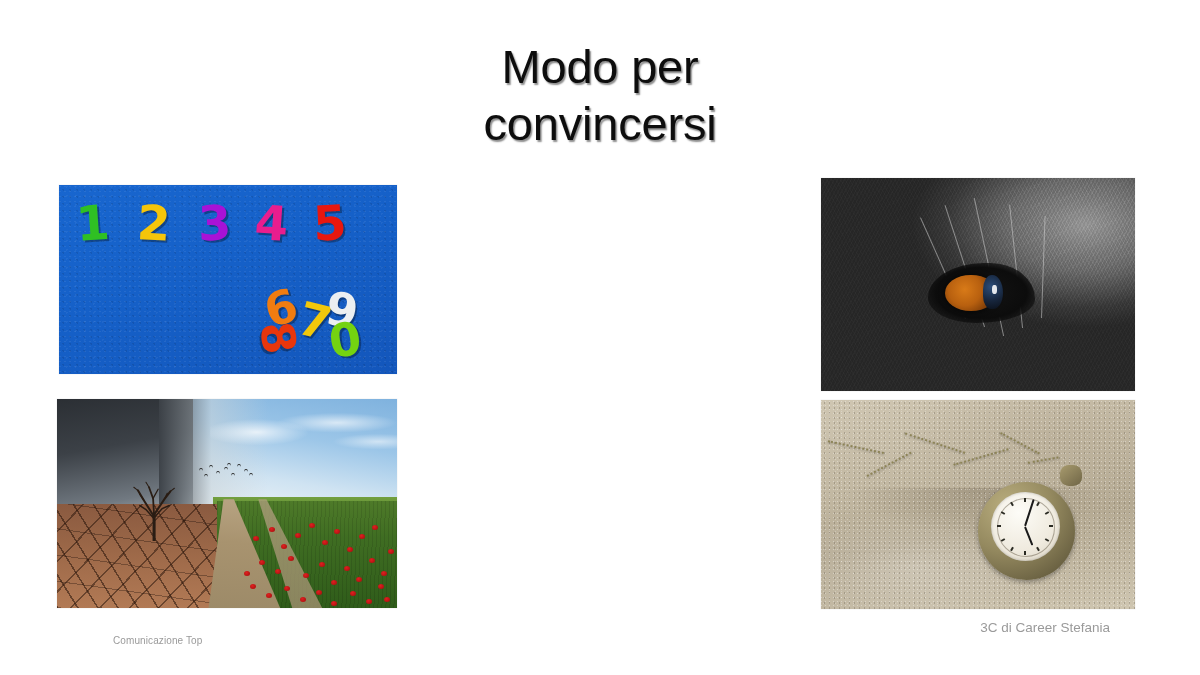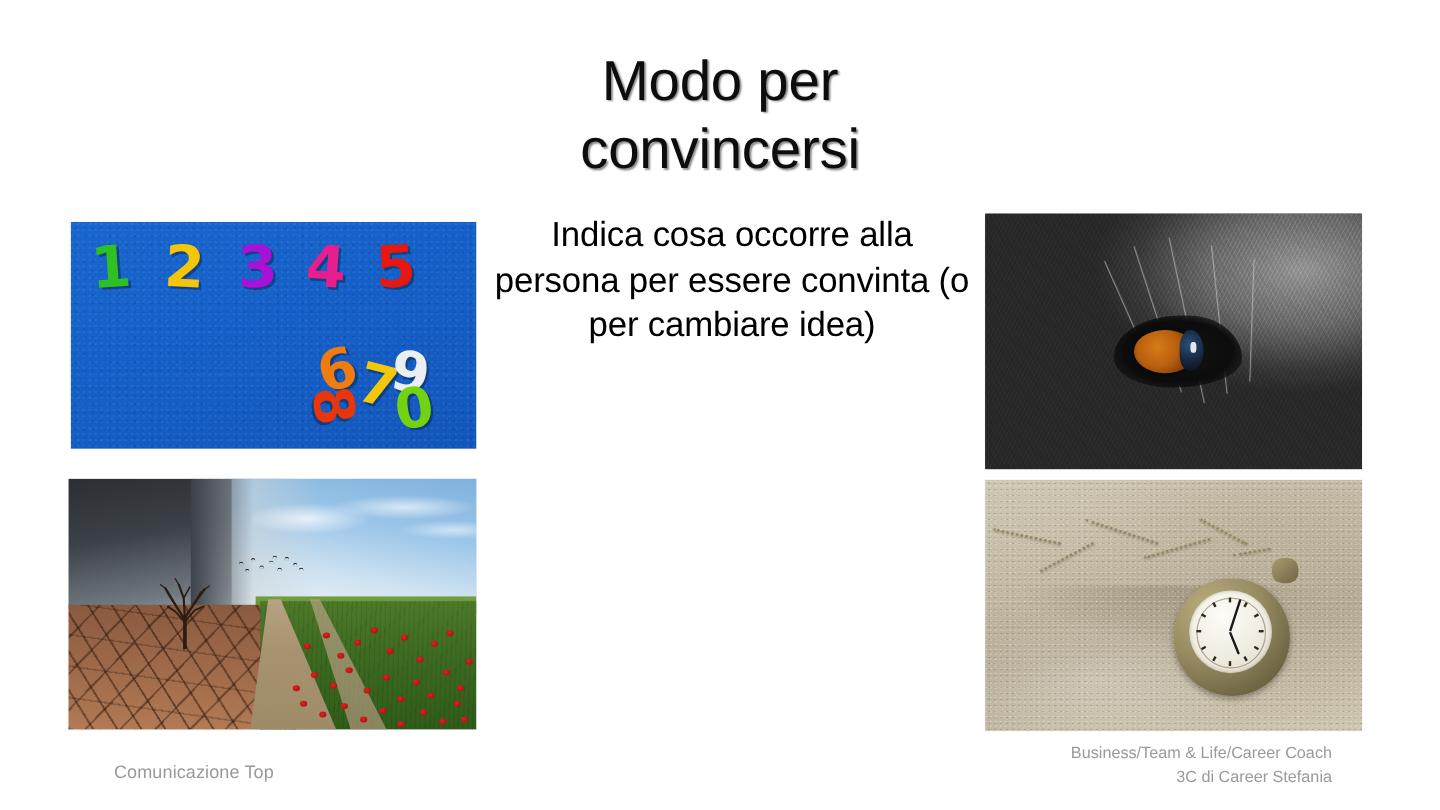--- a/index.html
+++ b/index.html
@@ -242,44 +242,43 @@
   }
   .chain {
     position: absolute; height: 4px;
     border-top: 2.5px dotted #8d8458;
     filter: drop-shadow(0 1px 1px rgba(0,0,0,0.3));
   }
 
   
   .footer-left {
     position: absolute;
-    left: 95px;
+    left: 113px;
     top: 635px;
-    font-size: 15px;
+    font-size: 10px;
     color: #9a9a9a;
     letter-spacing: 0.1px;
   }
   .footer-right {
     position: absolute;
     right: 90px;
     top: 618px;
     text-align: right;
     font-size: 13.5px;
     color: #9a9a9a;
     line-height: 1.5;
   }
 </style>
 </head>
 <body>
 
 <div class="slide">
 
   <div class="title">Modo per convincersi</div>
 
-  <div class="body-block para-1">Indica cosa occorre alla persona per essere convinta (o per cambiare idea)</div>
 
 
   <div class="photo" id="photo-numbers">
     <div class="numbers-bg"></div>
     <div id="numbers-layer">
         <div class="num num-row-top" style="left: 5%; color: rgb(47, 192, 35); transform: rotate(-4deg);">1</div>
         <div class="num num-row-top" style="left: 23%; color: rgb(245, 197, 10); transform: rotate(3deg);">2</div>
         <div class="num num-row-top" style="left: 41%; color: rgb(168, 18, 214); transform: rotate(-2deg);">3</div>
         <div class="num num-row-top" style="left: 58%; color: rgb(232, 29, 142); transform: rotate(4deg);">4</div>
         <div class="num num-row-top" style="left: 75%; color: rgb(232, 23, 15); transform: rotate(-3deg);">5</div>
@@ -411,17 +410,16 @@
         <div style="position: absolute; width: 2px; height: 4px; background: rgb(42, 42, 34); left: 57.8986%; top: 54.25%; transform: translate(-50%, -50%) rotate(300deg);"></div>
         <div style="position: absolute; width: 2px; height: 4px; background: rgb(42, 42, 34); left: 60.9%; top: 49.6747%; transform: translate(-50%, -50%) rotate(330deg);"></div>
       </div>
     <div class="hand" id="hand-hour" style="left: 64.8%; top: 51%; width: 2px; height: 9.5%; transform: rotate(158deg);"></div>
     <div class="hand" id="hand-minute" style="left: 64.8%; top: 47%; width: 1.6px; height: 13.5%; transform: rotate(18deg);"></div>
   </div>
 
   <div class="footer-left">Comunicazione Top</div>
 
   <div class="footer-right">
-    <div>Business/Team &amp; Life/Career Coach</div>
     <div>3C di Career Stefania</div>
   </div>
 
 </div>
 
 </body></html>

